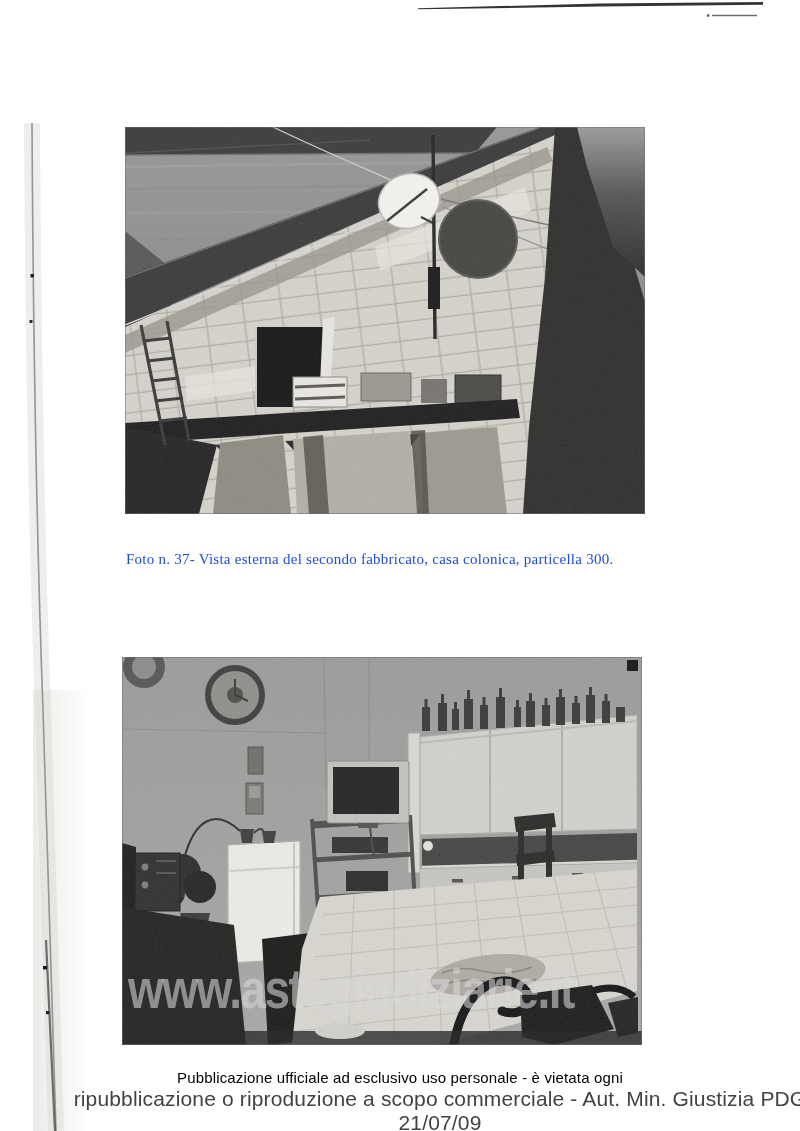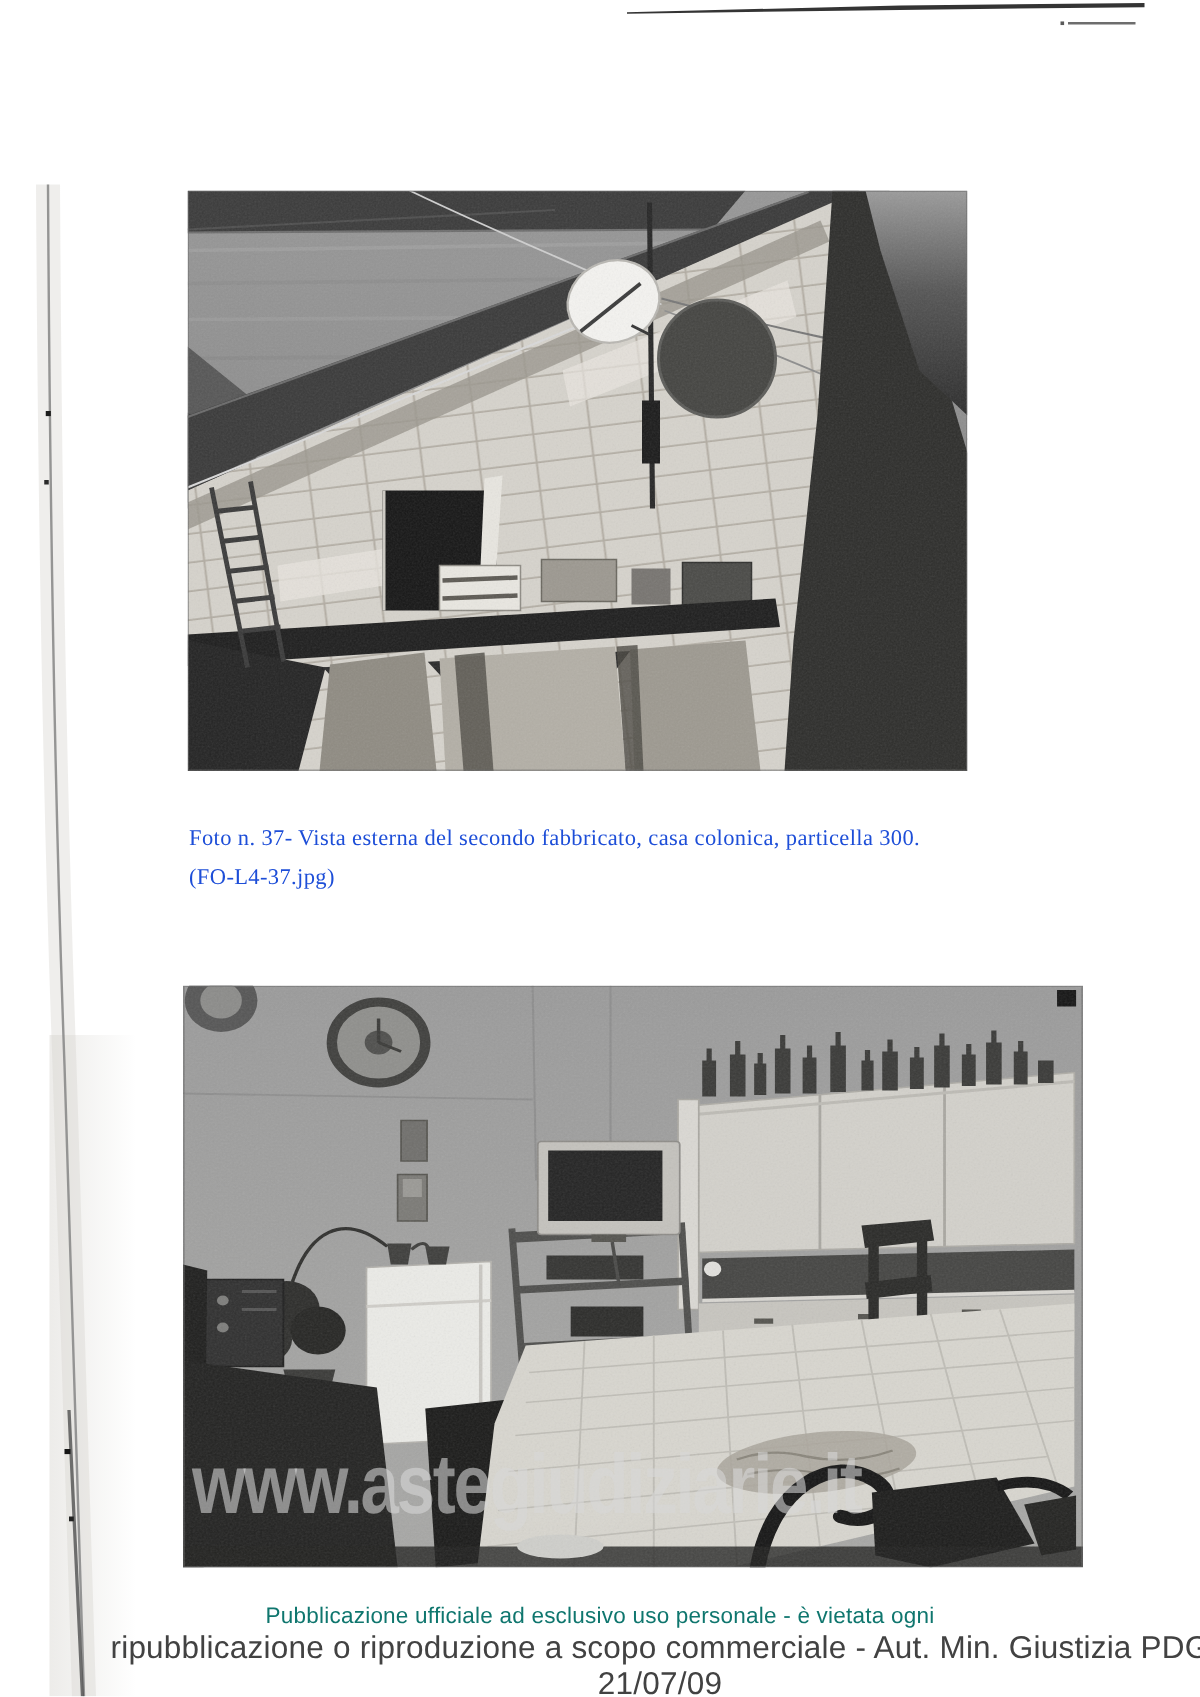--- a/index.html
+++ b/index.html
@@ -5,21 +5,21 @@
   html,body{margin:0;padding:0;}
   body{
     width:800px;height:1131px;background:#ffffff;overflow:hidden;
     font-family:"Liberation Serif",serif;position:relative;
   }
   .page{position:absolute;inset:0;width:800px;height:1131px;background:#fff;}
   .artifacts{position:absolute;left:0;top:0;width:800px;height:1131px;pointer-events:none;}
   .photo{position:absolute;overflow:hidden;}
   .photo svg{display:block;width:100%;height:100%;}
   #photo-37{left:125px;top:127px;width:520px;height:387px;}
-  #photo-38{left:122px;top:657px;width:600px;height:388px;}
+  #photo-38{left:122px;top:657px;width:520px;height:388px;}
   .caption-37{
     position:absolute;left:126px;top:546px;width:545px;
     font-size:15px;line-height:26px;color:#1d4ed8;letter-spacing:.25px;
   }
   .watermark{
     position:absolute;left:6px;top:299px;white-space:nowrap;
     font-family:"Liberation Sans",sans-serif;font-weight:700;
     font-size:46px;letter-spacing:-1.5px;
     color:rgba(216,216,216,0.58);
     transform:scaleY(1.22);transform-origin:left top;
@@ -27,21 +27,21 @@
   }
   .footer-zone{position:absolute;left:0;top:0;width:800px;height:1131px;pointer-events:none;}
   .caption-38{
     position:absolute;left:112px;top:1079px;width:620px;
     font-size:14px;color:rgba(82,76,67,.85);letter-spacing:.2px;
   }
   .footer-line{
     position:absolute;left:0;width:800px;text-align:center;
     font-family:"Liberation Sans",sans-serif;letter-spacing:.15px;
   }
-  .footer-line.l1{top:1069px;font-size:15px;color:#0f766e;}
+  .footer-line.l1{top:1069px;font-size:15px;color:#000000;}
   .footer-line.l2{top:1087px;font-size:21px;color:#424242;margin-left:40px;}
 </style>
 </head>
 <body>
 
 <div class="page">
 
   <svg class="artifacts" viewBox="0 0 800 1131">
     <defs>
       <linearGradient id="leftWash" x1="0" y1="0" x2="1" y2="0">
@@ -190,21 +190,20 @@
         <polygon points="452,0 520,0 520,150 488,120 462,40" fill="url(#rcol)"></polygon>
       </g>
 
       <rect x="0.5" y="0.5" width="519" height="386" fill="none" stroke="#6a6a6a" opacity=".55"></rect>
       <rect x="0" y="0" width="520" height="387" filter="url(#grain37)" opacity=".13"></rect>
     </svg>
   </div>
 
   <div class="caption-37">
     <div>Foto n. 37- Vista esterna del secondo fabbricato, casa colonica, particella 300.</div>
-    <div>(FO-L4-37.jpg)</div>
   </div>
 
   <div class="photo" id="photo-38">
     <svg viewBox="0 0 520 388" preserveAspectRatio="none">
       <defs>
         <linearGradient id="wall2" x1="0" y1="0" x2="0" y2="1">
           <stop offset="0" stop-color="#9b9b9b"></stop>
             <stop offset="1" stop-color="#a8a8a6"></stop>
         </linearGradient>
         <filter id="grain38" x="0" y="0" width="100%" height="100%">

